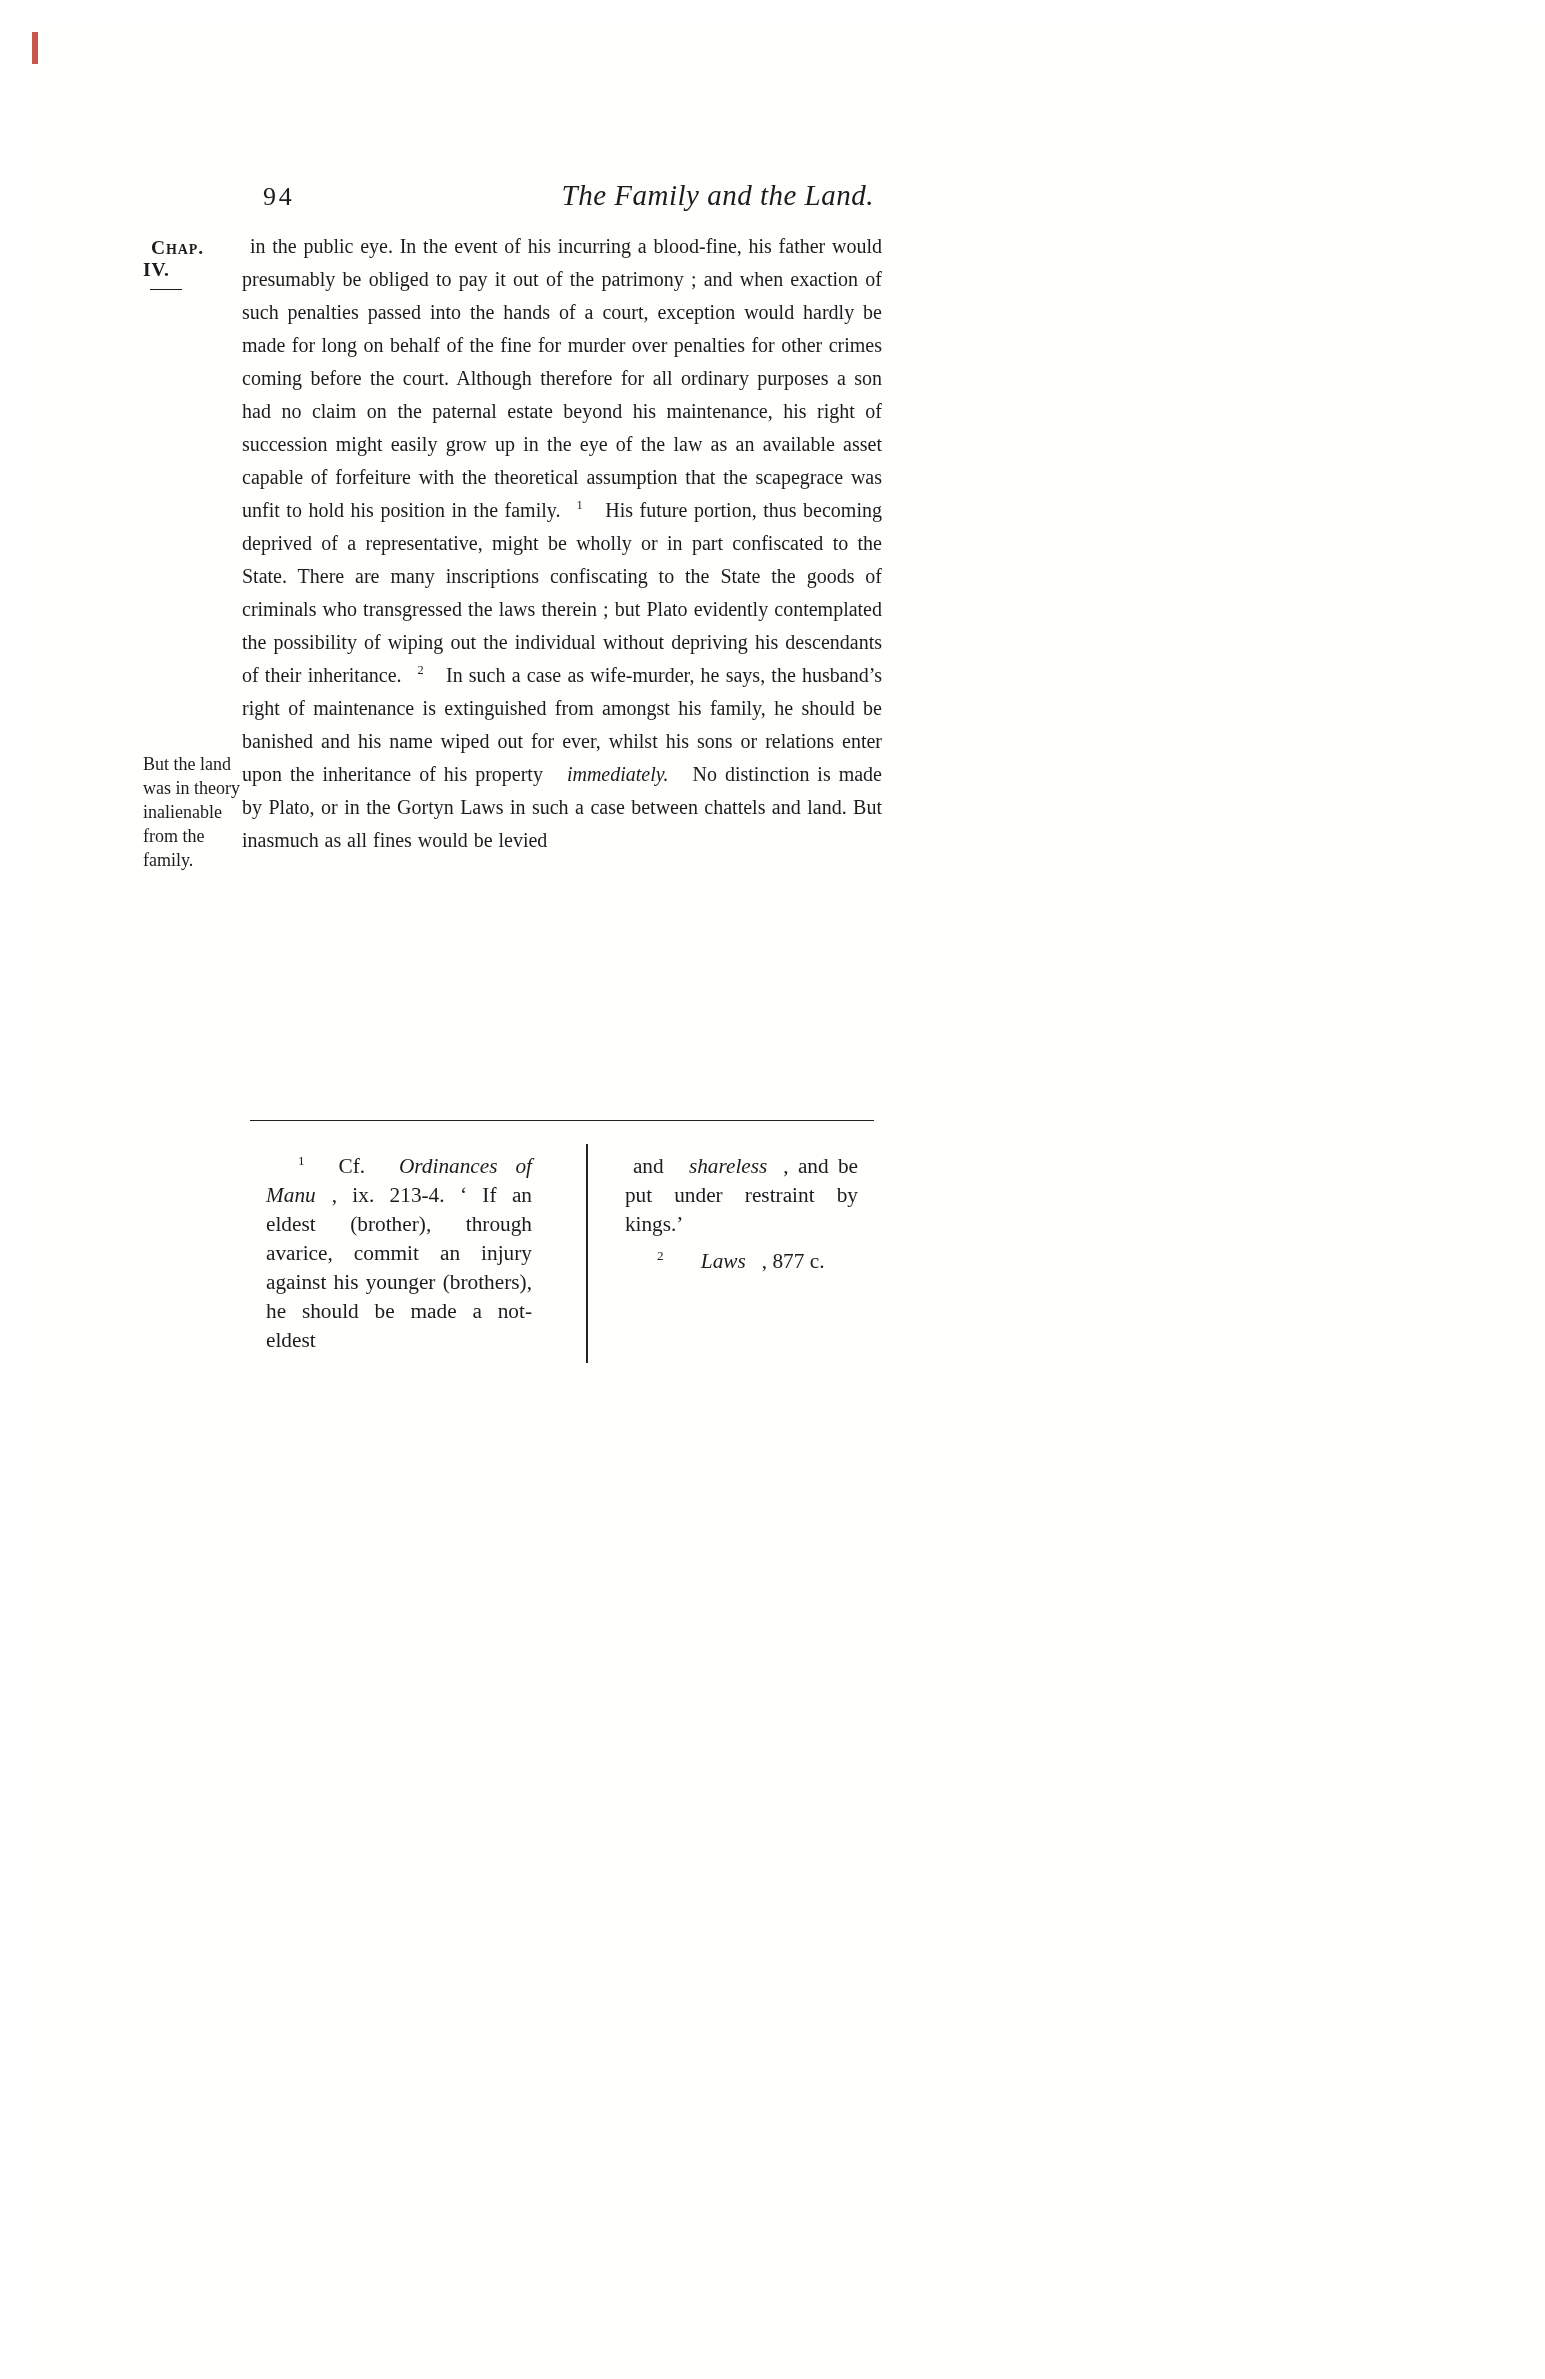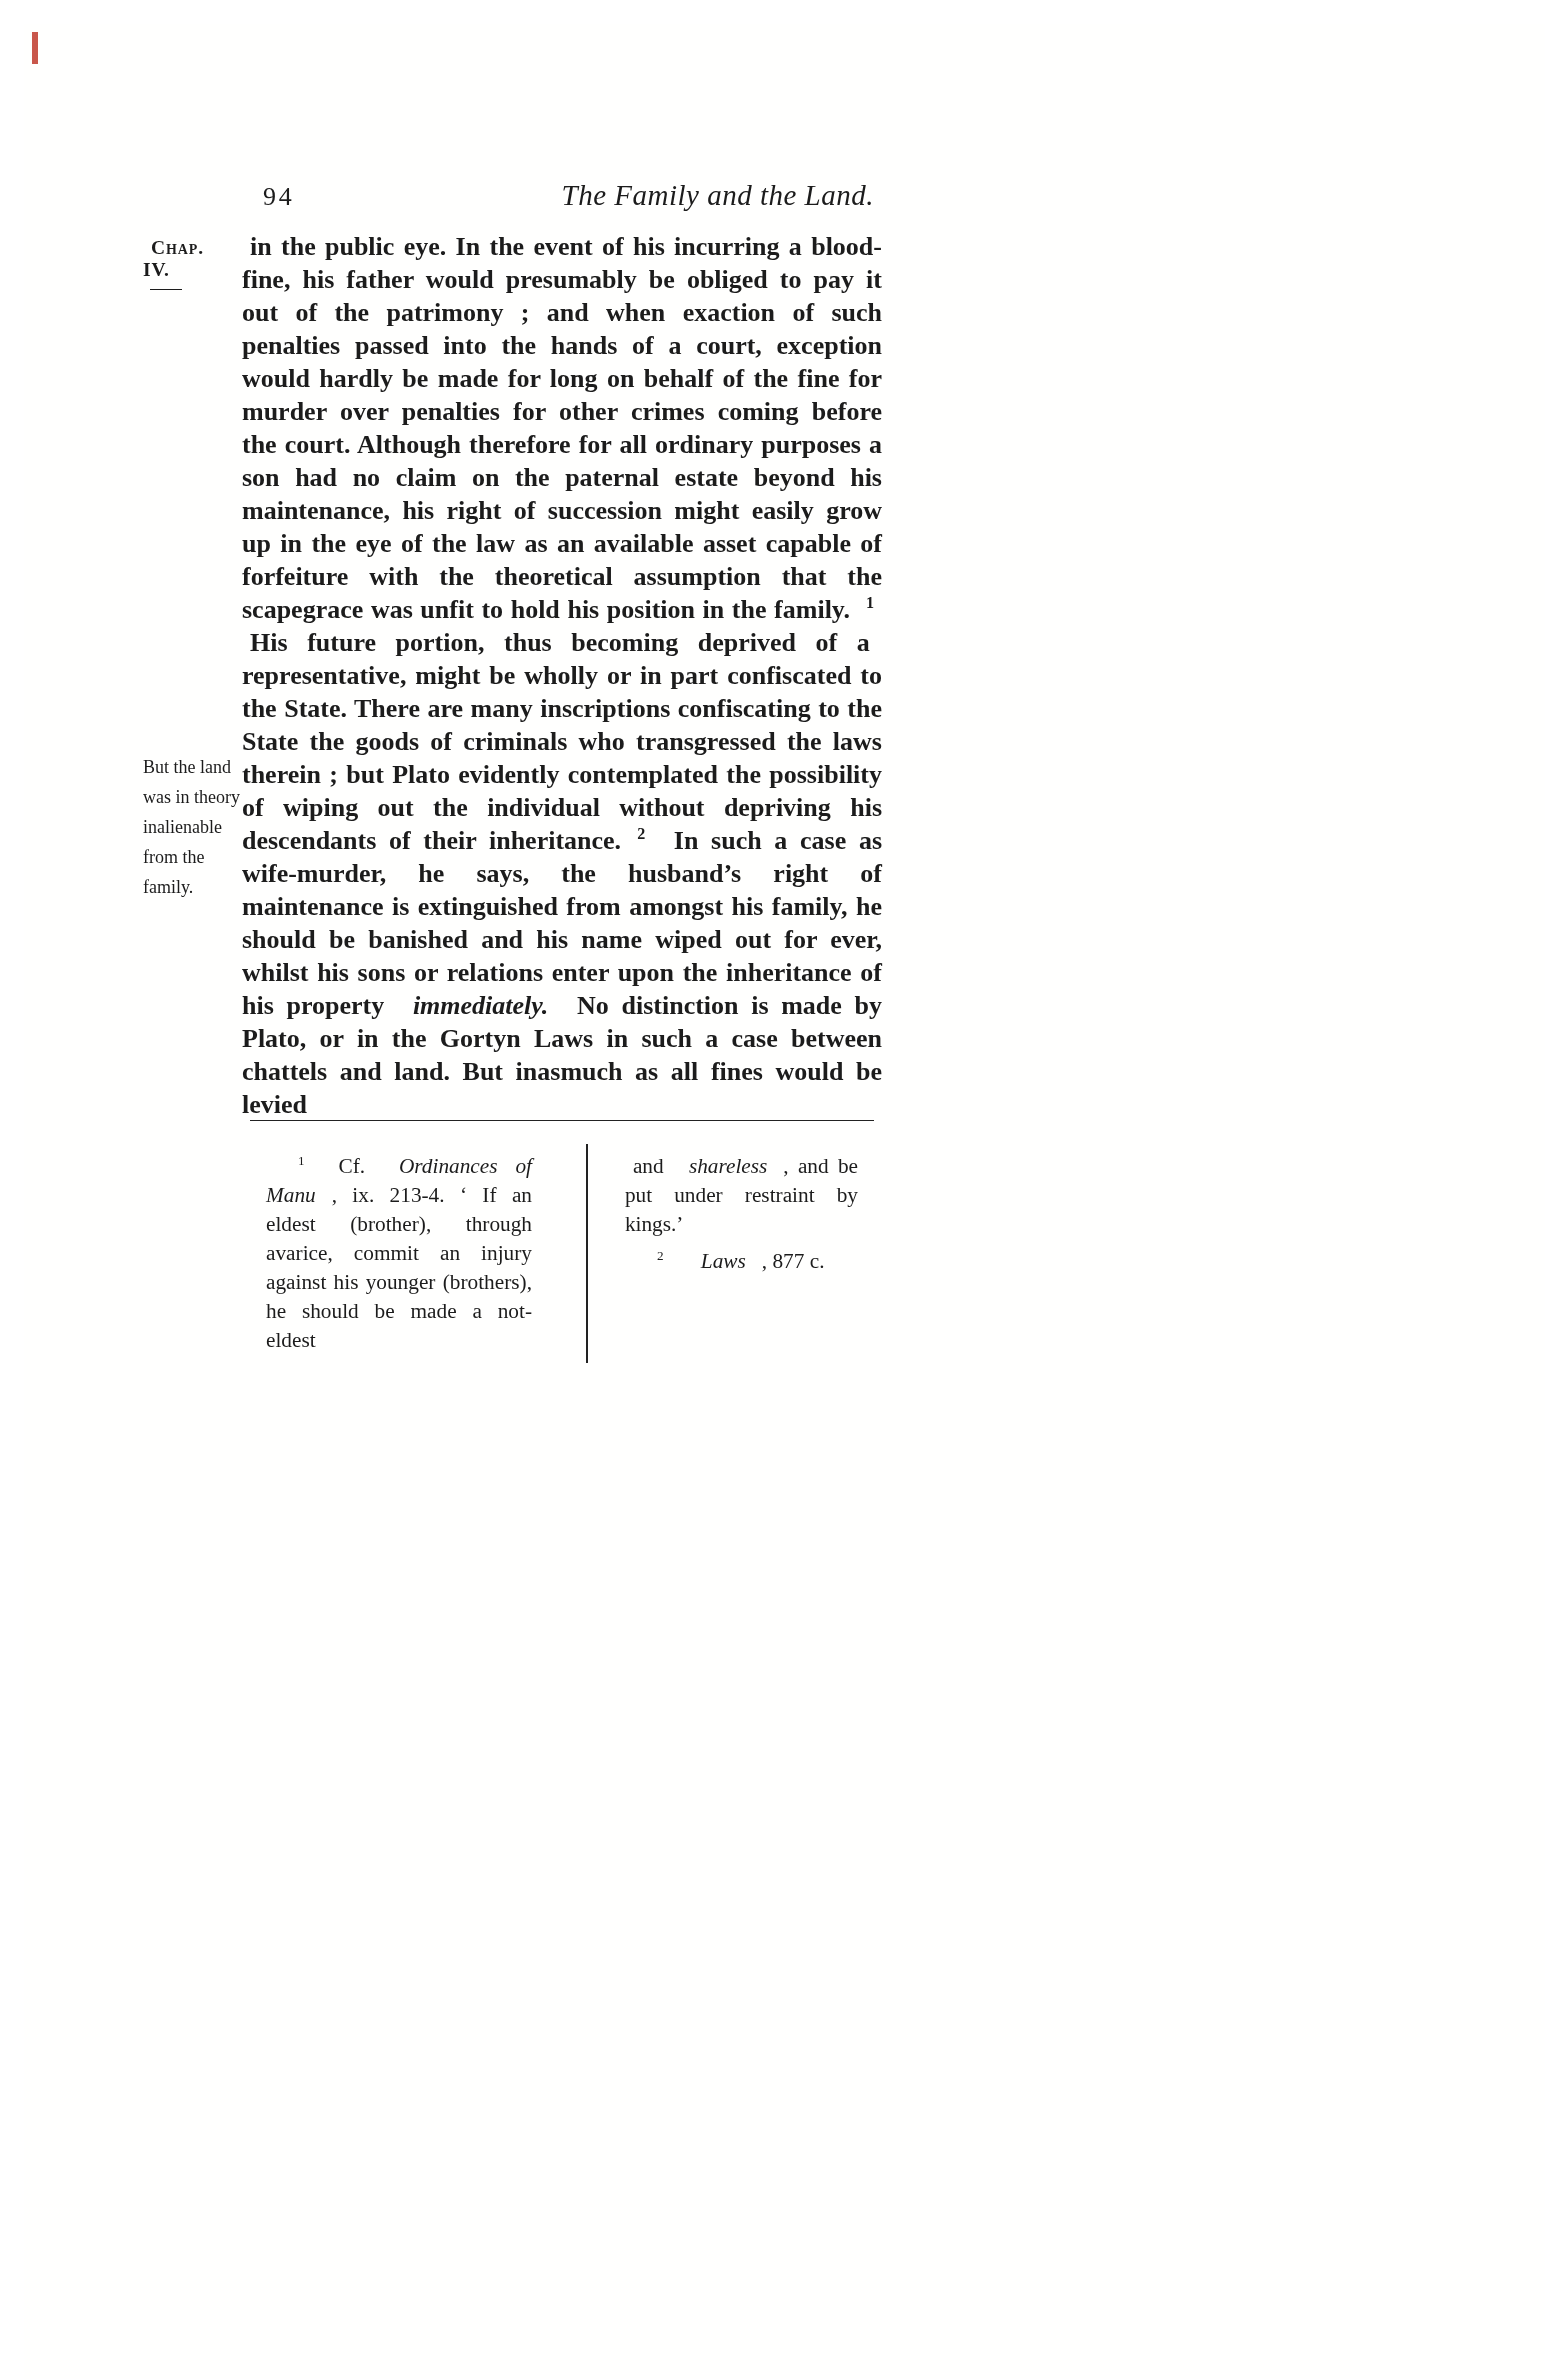--- a/index.html
+++ b/index.html
@@ -40,29 +40,28 @@
     font-weight: bold;
   }
   .chap-dash {
     width: 32px; height: 0;
     border-top: 1.9px solid #1c1c1c;
     margin: 8.3px 0 0 7.4px;
   }
   .margin-note {
     position: absolute; left: 111px; top: 720px;
     width: 98px;
-    font-size: 18px; line-height: 30px;
+    font-size: 18px; line-height: 24px;
   }
   .body-text {
     position: absolute; top: 198px; left: 210px;
     width: 640px;
-    font-size: 26px; line-height: 33px;
+    font-size: 20px; line-height: 33px;
     text-align: justify;
     word-spacing: 0.9px;
-    font-weight: bold;
   }
   sup {
     font-size: 62%;
     vertical-align: super;
     line-height: 0;
   }
   .footnotes { position: absolute; left: 210px; top: 1080px; width: 640px; }
   .fn-rule { border-top: 1.9px solid #222; margin-bottom: 15px; }
   .fn-cols { display: flex; align-items: stretch; }
   .fn-left  { width: 312px; padding-right: 30px; }

